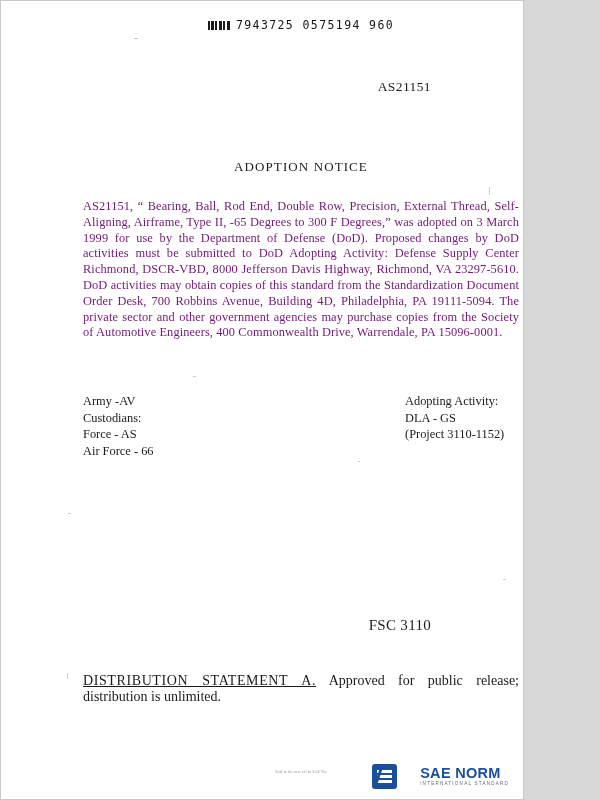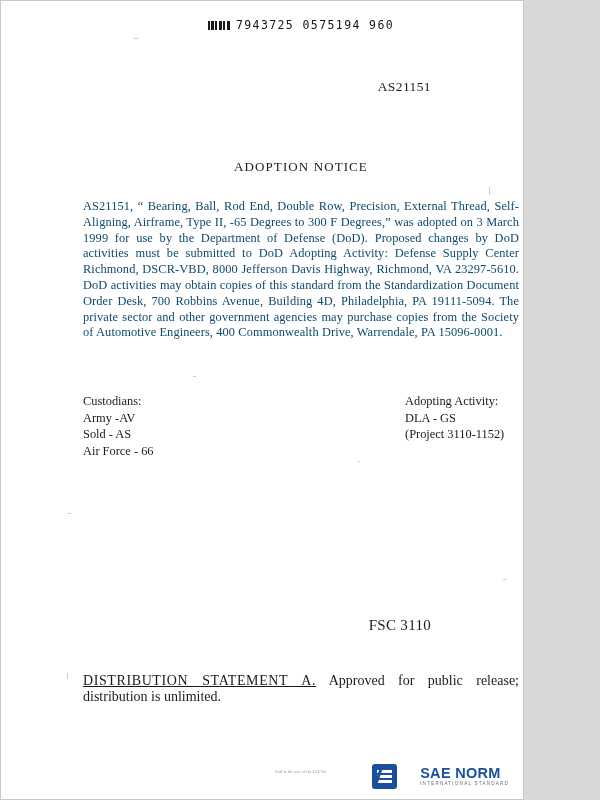--- a/index.html
+++ b/index.html
@@ -81,21 +81,21 @@
     color: #1b1b1b;
   }
   .body-para {
     position: absolute;
     top: 198px;
     left: 82px;
     width: 436px;
     font-size: 12.4px;
     line-height: 15.8px;
     text-align: justify;
-    color: #0c4a6e;
+    color: #701a75;
     letter-spacing: 0.1px;
   }
   .cols {
     position: absolute;
     top: 392px;
     left: 82px;
     width: 436px;
     font-size: 12.4px;
     line-height: 16.5px;
     color: #1b1b1b;
@@ -218,23 +218,23 @@
   </div>
 
   <div class="doc-id">AS21151</div>
 
   <div class="title">ADOPTION NOTICE</div>
 
   <div class="body-para">AS21151, “ Bearing, Ball, Rod End, Double Row, Precision, External Thread, Self-Aligning, Airframe, Type II, -65 Degrees to 300 F Degrees,” was adopted on 3 March 1999 for use by the Department of Defense (DoD). Proposed changes by DoD activities must be submitted to DoD Adopting Activity: Defense Supply Center Richmond, DSCR-VBD, 8000 Jefferson Davis Highway, Richmond, VA 23297-5610. DoD activities may obtain copies of this standard from the Standardization Document Order Desk, 700 Robbins Avenue, Building 4D, Philadelphia, PA 19111-5094. The private sector and other government agencies may purchase copies from the Society of Automotive Engineers, 400 Commonwealth Drive, Warrendale, PA 15096-0001.</div>
 
   <div class="cols">
     <div class="col-left">
+      <div>Army -AV</div>
       <div>Custodians:</div>
-      <div>Army -AV</div>
-      <div>Sold - AS</div>
+      <div>Force - AS</div>
       <div>Air Force - 66</div>
     </div>
     <div class="col-right">
       <div>Adopting Activity:</div>
       <div>DLA - GS</div>
       <div>(Project 3110-1152)</div>
     </div>
   </div>
 
   <div class="fsc">FSC 3110</div>

